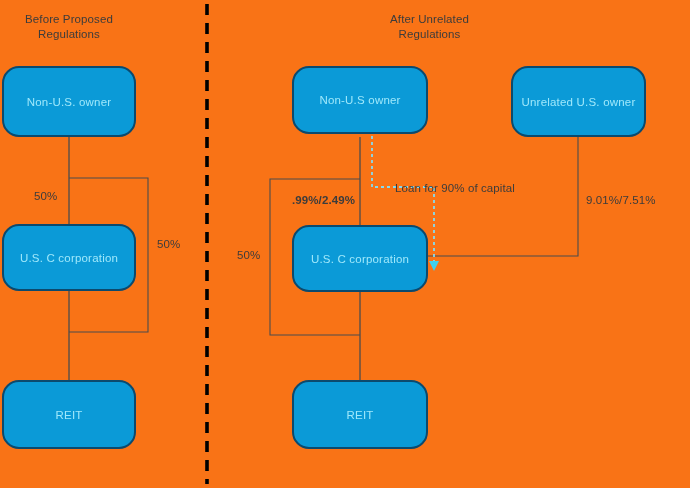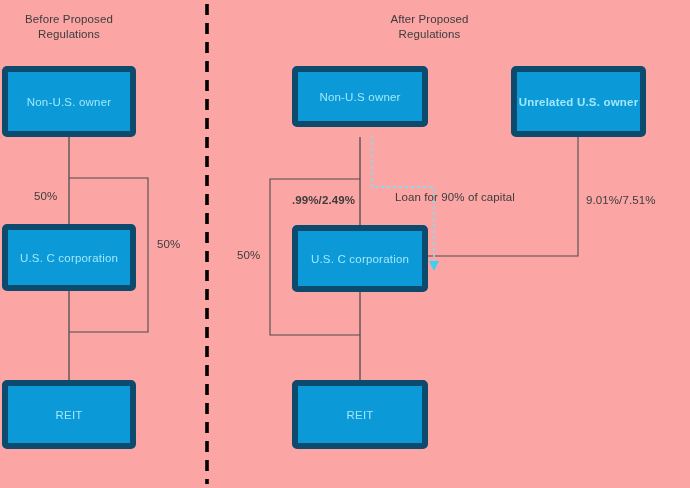--- a/index.html
+++ b/index.html
@@ -7,21 +7,21 @@
     padding: 0;
     background: #ffffff;
   }
   body {
     font-family: "Liberation Sans", sans-serif;
   }
   #canvas {
     position: relative;
     width: 690px;
     height: 488px;
-    background: #fca5a5;
+    background: #f97316;
     overflow: hidden;
   }
   #diagram-svg {
     position: absolute;
     left: 0;
     top: 0;
     width: 690px;
     height: 488px;
   }
   .panel-title {
@@ -30,39 +30,38 @@
     font-size: 11.5px;
     color: #3c3c3c;
     line-height: 15px;
     white-space: pre-line;
     letter-spacing: 0.1px;
   }
   .node-box {
     position: absolute;
     box-sizing: border-box;
     background: #0b9ad7;
-    border: 6px solid #0c4a6e;
-    border-radius: 5px;
+    border: 2px solid #0c4a6e;
+    border-radius: 17px;
     display: flex;
     align-items: center;
     justify-content: center;
     color: #9fe8fb;
     font-size: 11.5px;
     letter-spacing: 0.2px;
   }
   .edge-label {
     position: absolute;
     font-size: 11.5px;
     color: #3c3c3c;
     white-space: nowrap;
     letter-spacing: 0.1px;
   }
   .edge-label.loan {
     color: #3c3c3c;
-    margin-top: 9px;
   }
 </style>
 </head>
 <body>
 
 <div id="canvas">
 
   <svg id="diagram-svg" viewBox="0 0 690 488">
 
     <path d="M 69 137 L 69 225" stroke="#4d4d4d" stroke-width="1.3" fill="none"></path>
@@ -98,28 +97,28 @@
   </div>
 
   <div class="node-box" style="left:2px; top:380px; width:134px; height:69px;">
     <span>REIT</span>
   </div>
 
   <div class="edge-label" style="left:34px; top:190px;">50%</div>
 
   <div class="edge-label" style="left:157px; top:238px;">50%</div>
 
-  <div class="panel-title" style="left:357px; top:12px; width:145px;">After Proposed
+  <div class="panel-title" style="left:357px; top:12px; width:145px;">After Unrelated
 Regulations</div>
 
-  <div class="node-box" style="left:292px; top:66px; width:136px; height:61px;justify-content:center;">
+  <div class="node-box" style="left:292px; top:66px; width:136px; height:68px;justify-content:center;">
     <span>Non-U.S  owner</span>
   </div>
 
-  <div class="node-box" style="left:511px; top:66px; width:135px; height:71px;font-weight:bold;">
+  <div class="node-box" style="left:511px; top:66px; width:135px; height:71px;">
     <span>Unrelated U.S. owner</span>
   </div>
 
   <div class="node-box" style="left:292px; top:225px; width:136px; height:67px;">
     <span>U.S. C corporation</span>
   </div>
 
   <div class="node-box" style="left:292px; top:380px; width:136px; height:69px;">
     <span>REIT</span>
   </div>

